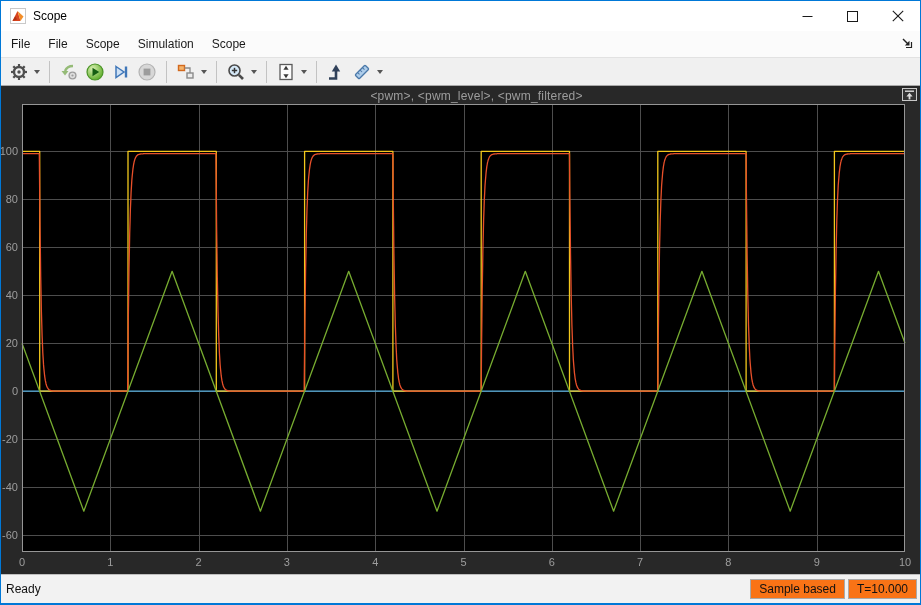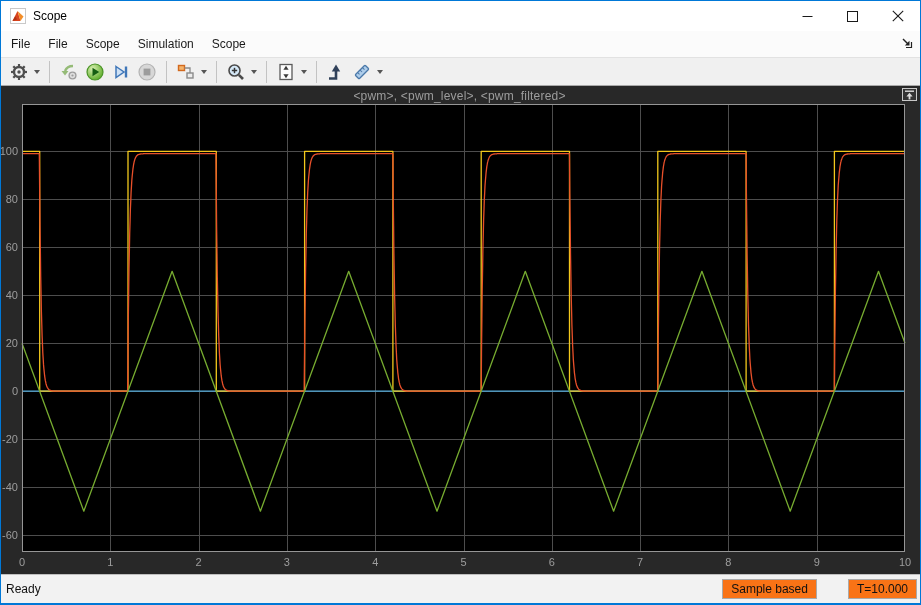--- a/index.html
+++ b/index.html
@@ -25,28 +25,28 @@
   .menu-item:first-child { padding-left:0; }
   .dock-btn { position:absolute; right:6px; top:5px; width:14px; height:14px; display:flex; align-items:center; justify-content:center; }
   
   .toolbar { height:29px; background:#f0f0f0; border-top:1px solid #e2e2e2; border-bottom:1px solid #a9a9a9;
              display:flex; align-items:center; padding-left:5px; flex:0 0 auto; }
   .tb-btn { height:24px; display:flex; align-items:center; justify-content:center; padding:0 2px; margin:0 1px; }
   .tb-sep { width:1px; height:22px; background:#c3c3c3; margin:0 6px; }
   .caret { width:0; height:0; border-left:3.5px solid transparent; border-right:3.5px solid transparent; border-top:4px solid #555; margin:0 3px 0 2px; }
   
   .plot-panel { flex:1 1 auto; background:#282828; position:relative; overflow:hidden; }
-  .plot-title { position:absolute; left:17px; width:883px; top:3px; text-align:center;
+  .plot-title { position:absolute; left:34px; width:883px; top:3px; text-align:center;
                 font-size:12px; color:#9d9d9d; letter-spacing:0.2px; }
   .max-axes-btn { position:absolute; right:3px; top:2px; width:15px; height:13px;
                   background:#333; border:1px solid #c8c8c8; display:flex; align-items:center; justify-content:center; }
   #plot-svg { position:absolute; left:0; top:0; }
   
   .statusbar { height:29px; background:#f2f2f2; border-top:1px solid #bfbfbf; display:flex; align-items:center;
-               padding:0 3px 0 5px; flex:0 0 auto;gap:28px; }
+               padding:0 3px 0 5px; flex:0 0 auto; }
   .status-left { font-size:12px; color:#111; }
   .status-spacer { flex:1; }
   .status-box { font-size:12px; color:#111; border:1px solid #aaa; background:#f97316;
                 padding:2px 8px; margin-left:3px; white-space:nowrap; }
 </style>
 </head>
 <body>
 
 <div class="window">
 

